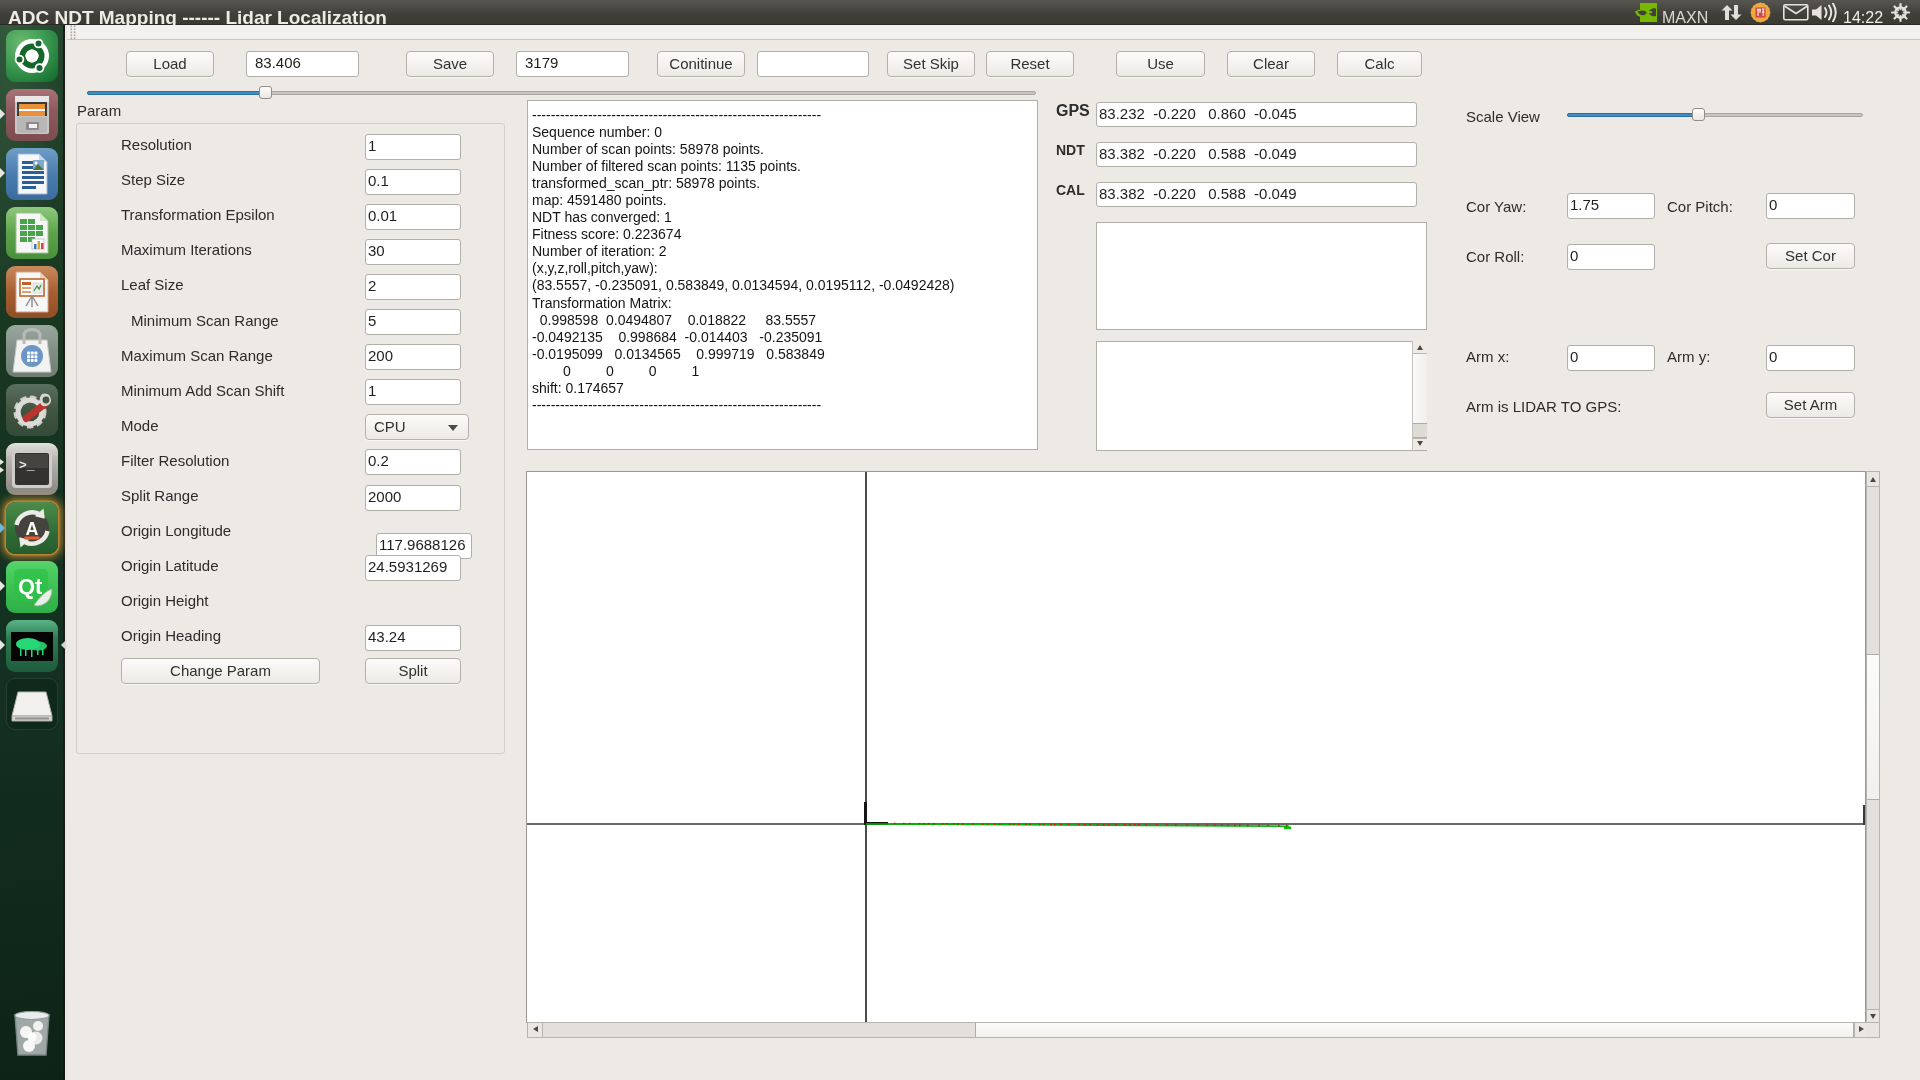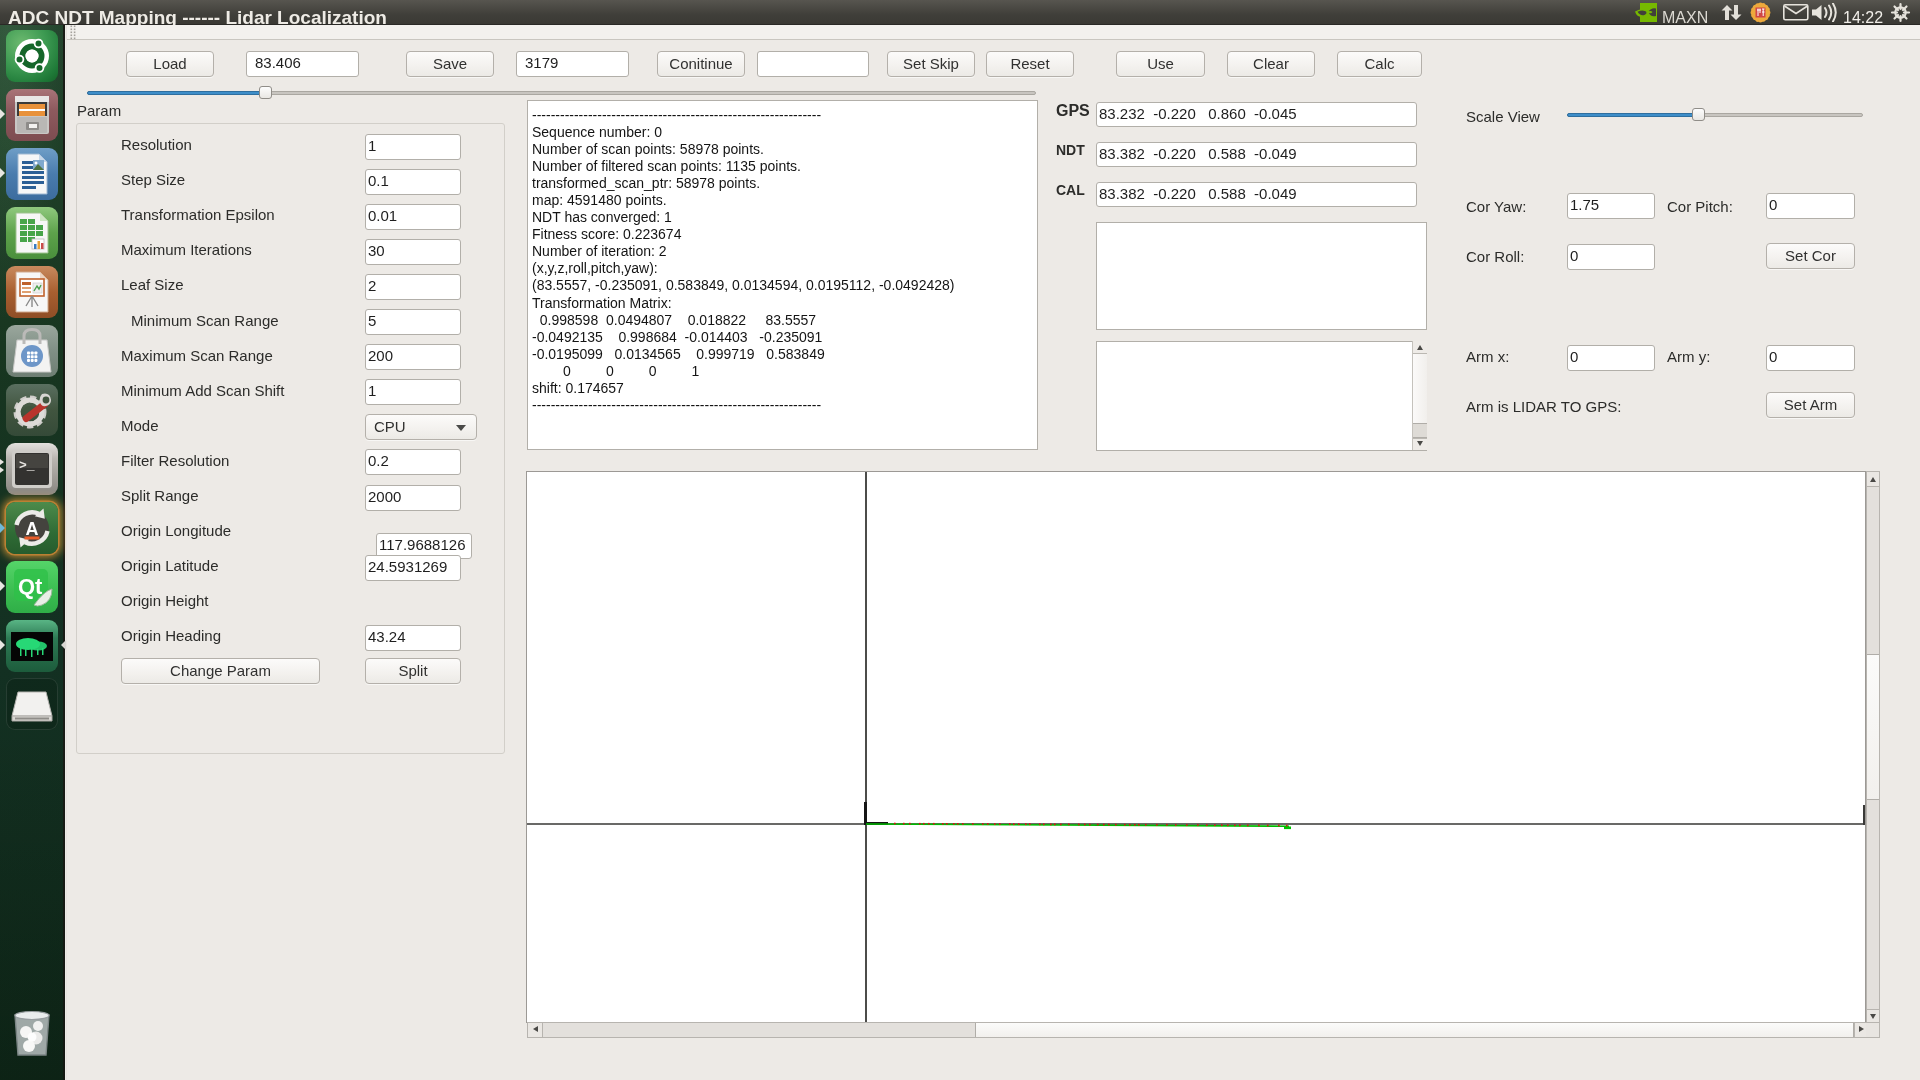--- a/index.html
+++ b/index.html
@@ -331,21 +331,21 @@
   <div class="field" style="left:298px; top:213.8px; width:96px;">30</div>
   <div class="lbl" style="left:54px; top:253.9px;">Leaf Size</div>
   <div class="field" style="left:298px; top:248.9px; width:96px;">2</div>
   <div class="lbl" style="left:64px; top:289px;">Minimum Scan Range</div>
   <div class="field" style="left:298px; top:284px; width:96px;">5</div>
   <div class="lbl" style="left:54px; top:324.1px;">Maximum Scan Range</div>
   <div class="field" style="left:298px; top:319.1px; width:96px;">200</div>
   <div class="lbl" style="left:54px; top:359.2px;">Minimum Add Scan Shift</div>
   <div class="field" style="left:298px; top:354.2px; width:96px;">1</div>
   <div class="lbl" style="left:54px; top:394.3px;">Mode</div>
-  <div class="btn" style="left:298px; top:389.3px; width:112px; text-align:left; padding-left:8px;">CPU
+  <div class="btn" style="left:298px; top:389.3px; width:104px; text-align:left; padding-left:8px;">CPU
     <span style="position:absolute; right:10px; top:10px; width:0; height:0; border-left:5px solid transparent; border-right:5px solid transparent; border-top:6px solid #4a4a48;"></span></div>
   <div class="lbl" style="left:54px; top:429.4px;">Filter Resolution</div>
   <div class="field" style="left:298px; top:424.4px; width:96px;">0.2</div>
   <div class="lbl" style="left:54px; top:464.5px;">Split Range</div>
   <div class="field" style="left:298px; top:459.5px; width:96px;">2000</div>
   <div class="lbl" style="left:54px; top:499.6px;">Origin Longitude</div>
   <div class="field" style="left:309px; top:494.6px; width:96px;margin-top:13px;">117.9688126</div>
   <div class="lbl" style="left:54px; top:534.7px;">Origin Latitude</div>
   <div class="field" style="left:298px; top:529.7px; width:96px;">24.5931269</div>
   <div class="lbl" style="left:54px; top:569.8px;">Origin Height</div>

